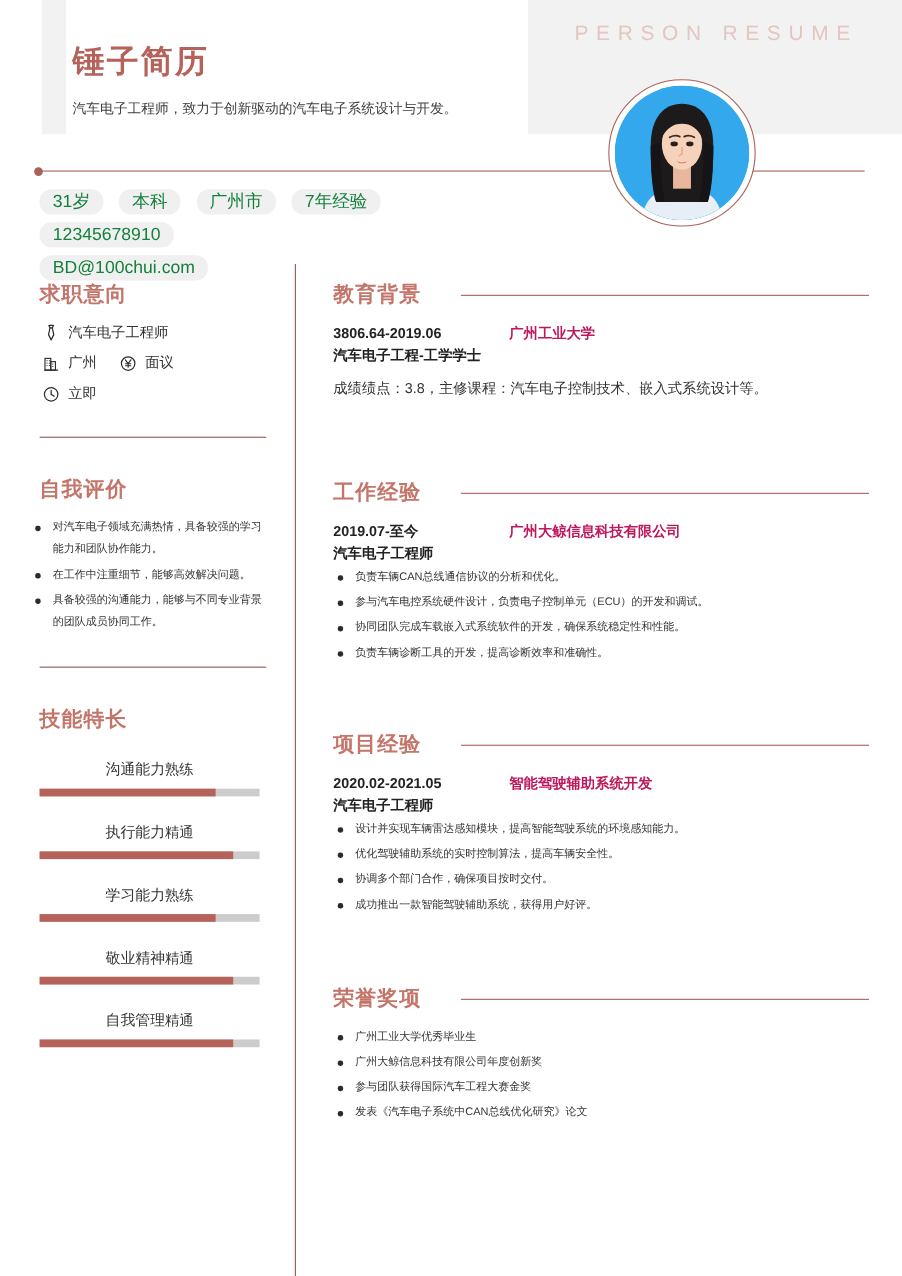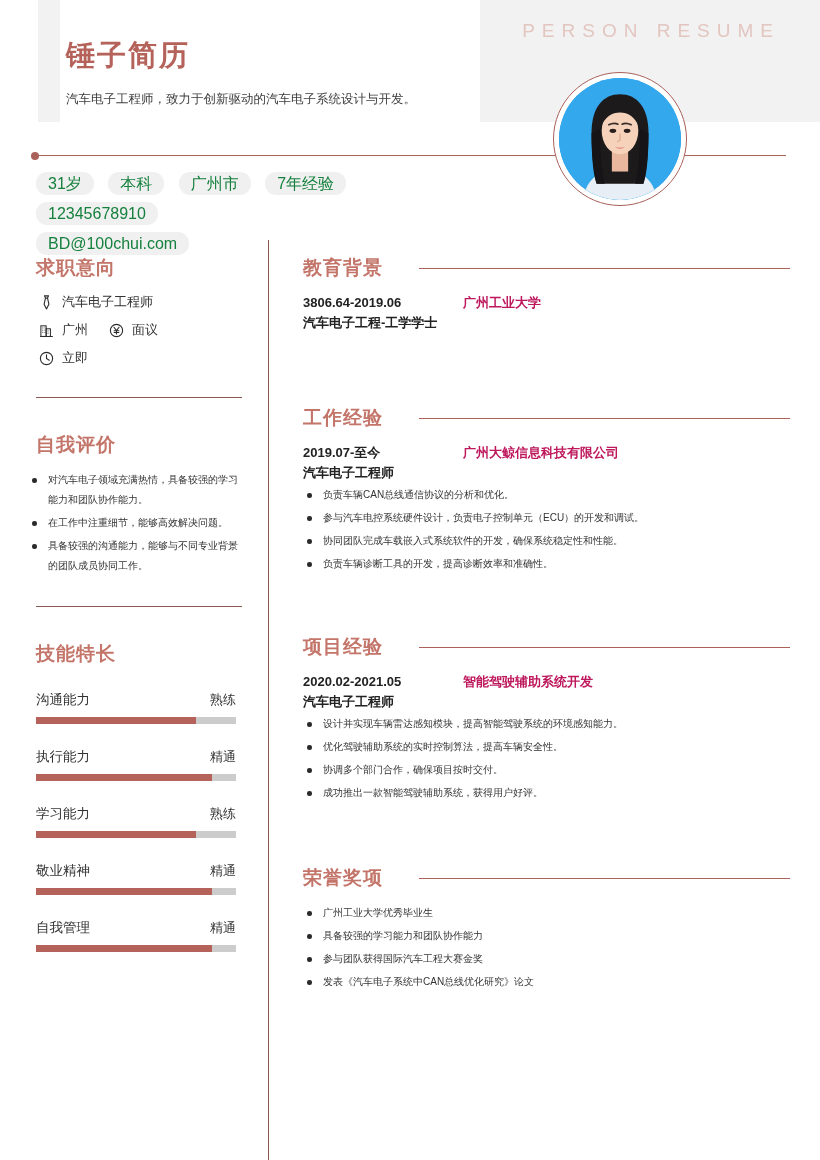--- a/index.html
+++ b/index.html
@@ -97,21 +97,21 @@
   }
   ul.bul li:before{
     content:"";position:absolute;left:4px;top:8px;
     width:4.5px;height:4.5px;border-radius:50%;background:#2b2b2b;
   }
   .left-bul li{font-size:13px;line-height:20.5px;}
   .left-bul{margin-left:8px;}
 
   
   .skill{margin:0 0 16px 8px;width:200px;}
-  .skill-top{display:flex;justify-content:space-between;align-items:baseline;margin-bottom:8px;margin-top:24px;}
+  .skill-top{display:flex;justify-content:center;align-items:baseline;margin-bottom:8px;margin-top:24px;}
   .skill-name{font-size:13.5px;color:#333;}
   .skill-lvl{font-size:13px;color:#333;}
   .skill-track{height:7px;background:#cccccc;width:100%;position:relative;}
   .skill-fill{height:7px;background:#b5625a;}
 
   
   .blk{margin-bottom:26px;}
   .blk-head{display:flex;margin-bottom:2px;}
   .blk-left{width:160px;flex:0 0 160px;}
   .blk-date{font-size:13px;font-weight:700;color:#222;line-height:20px;}
@@ -315,20 +315,21 @@
         <span class="sec-head-r">教育背景</span>
         <span class="sec-head-line"></span>
       </div>
       <div class="blk-head">
         <div class="blk-left">
           <div class="blk-date">3806.64-2019.06</div>
           <div class="blk-role">汽车电子工程-工学学士</div>
         </div>
         <div class="blk-org">广州工业大学</div>
       </div>
+      <div class="blk-desc">成绩绩点：3.8，主修课程：汽车电子控制技术、嵌入式系统设计等。</div>
     </div>
 
     <div class="sp-edu"></div>
 
     <div class="blk">
       <div class="sec-head-r-row">
         <span class="sec-head-r">工作经验</span>
         <span class="sec-head-line"></span>
       </div>
       <div class="blk-head">
@@ -370,20 +371,20 @@
 
     <div class="sp-proj"></div>
 
     <div class="blk">
       <div class="sec-head-r-row">
         <span class="sec-head-r">荣誉奖项</span>
         <span class="sec-head-line"></span>
       </div>
       <ul class="bul">
         <li>广州工业大学优秀毕业生</li>
-        <li>具备较强的学习能力和团队协作能力</li>
+        <li>广州大鲸信息科技有限公司年度创新奖</li>
         <li>参与团队获得国际汽车工程大赛金奖</li>
         <li>发表《汽车电子系统中CAN总线优化研究》论文</li>
       </ul>
     </div>
 
   </div>
 </div>
 
 </body></html>

